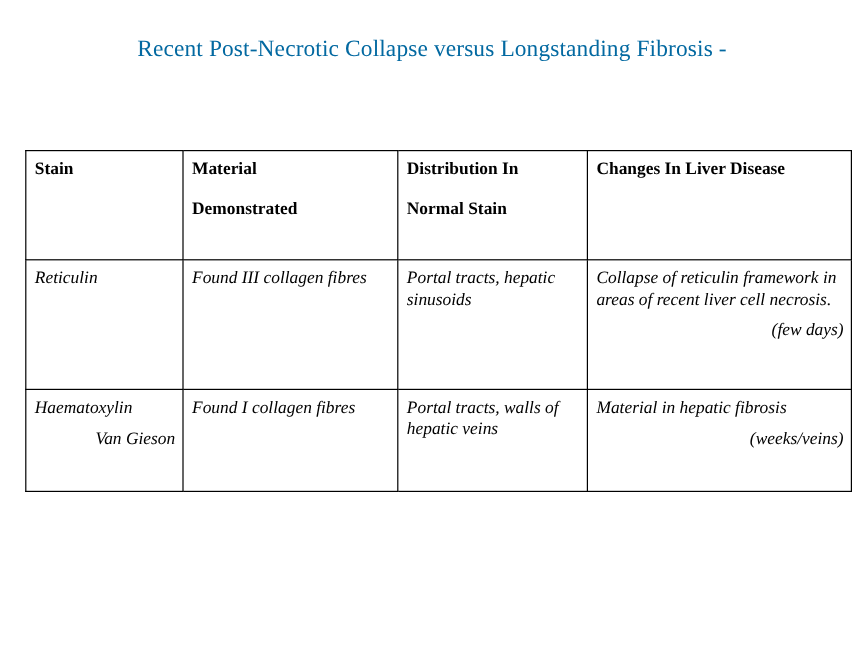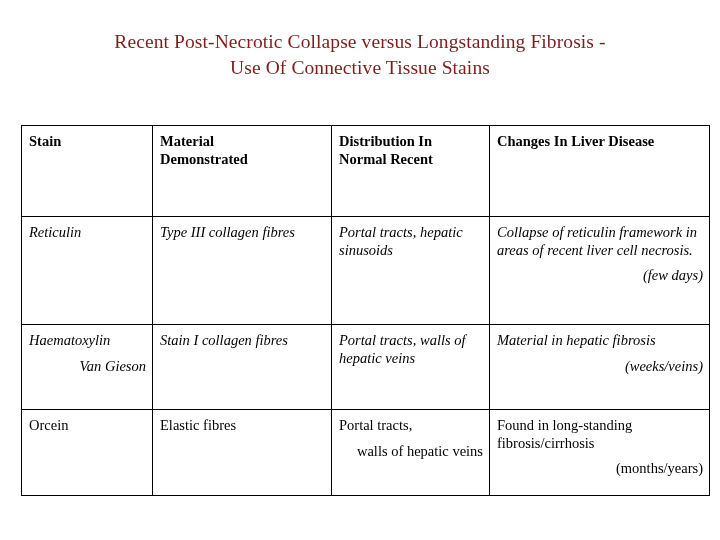--- a/index.html
+++ b/index.html
@@ -18,21 +18,21 @@
 
   
   #slide-title {
     position: absolute;
     left: 0;
     top: 29px;
     width: 720px;
     text-align: center;
     font-size: 19.5px;
     line-height: 26px;
-    color: #7f1d1d;
+    color: #0369a1;
     letter-spacing: 0.1px;
   }
   #slide-title .title-line {
     display: block;
     white-space: nowrap;
   }
 
   
   #stain-table {
     position: absolute;
@@ -67,107 +67,90 @@
   col.c0 { width: 131px; }
   col.c1 { width: 179px; }
   col.c2 { width: 158px; }
   col.c3 { width: 220px; }
 
   .cell-para {
     display: block;
     margin: 0;
   }
   .cell-para + .cell-para {
-    margin-top: 0px;
+    margin-top: 15px;
   }
   
   .cell-para.spaced {
     margin-top: 8px;
     text-align: right;
   }
 </style>
 </head>
 <body>
 
 <div id="slide-title">
   <span class="title-line">Recent Post-Necrotic Collapse versus Longstanding Fibrosis -</span>
-  <span class="title-line">Use Of Connective Tissue Stains</span>
 </div>
 
 <table id="stain-table">
   <colgroup>
     <col class="c0">
       <col class="c1">
       <col class="c2">
       <col class="c3">
   </colgroup>
   <thead>
     <tr>
       <th>
         <span class="cell-para">Stain</span>
       </th>
       <th>
         <span class="cell-para">Material</span>
         <span class="cell-para">Demonstrated</span>
       </th>
       <th>
         <span class="cell-para">Distribution In</span>
-        <span class="cell-para">Normal Recent</span>
+        <span class="cell-para">Normal Stain</span>
       </th>
       <th>
         <span class="cell-para">Changes In Liver Disease</span>
       </th>
     </tr>
   </thead>
   <tbody>
 
     <tr class="row-0">
       <td>
         <span class="cell-para">Reticulin</span>
       </td>
       <td>
-        <span class="cell-para">Type III collagen fibres</span>
+        <span class="cell-para">Found III collagen fibres</span>
       </td>
       <td>
         <span class="cell-para">Portal tracts, hepatic sinusoids</span>
       </td>
       <td>
         <span class="cell-para">Collapse of reticulin framework in areas of recent liver cell necrosis.</span>
         <span class="cell-para spaced">(few days)</span>
       </td>
     </tr>
 
     <tr class="row-1">
       <td>
         <span class="cell-para">Haematoxylin</span>
         <span class="cell-para spaced">Van Gieson</span>
       </td>
       <td>
-        <span class="cell-para">Stain I collagen fibres</span>
+        <span class="cell-para">Found I collagen fibres</span>
       </td>
       <td>
         <span class="cell-para">Portal tracts, walls of hepatic veins</span>
       </td>
       <td>
         <span class="cell-para">Material in hepatic fibrosis</span>
         <span class="cell-para spaced">(weeks/veins)</span>
       </td>
     </tr>
 
-    <tr class="row-2">
-      <td>
-        <span class="cell-para">Orcein</span>
-      </td>
-      <td>
-        <span class="cell-para">Elastic fibres</span>
-      </td>
-      <td>
-        <span class="cell-para">Portal tracts,</span>
-        <span class="cell-para spaced">walls of hepatic veins</span>
-      </td>
-      <td>
-        <span class="cell-para">Found in long-standing fibrosis/cirrhosis</span>
-        <span class="cell-para spaced">(months/years)</span>
-      </td>
-    </tr>
 
   </tbody>
 </table>
 
 </body></html>

